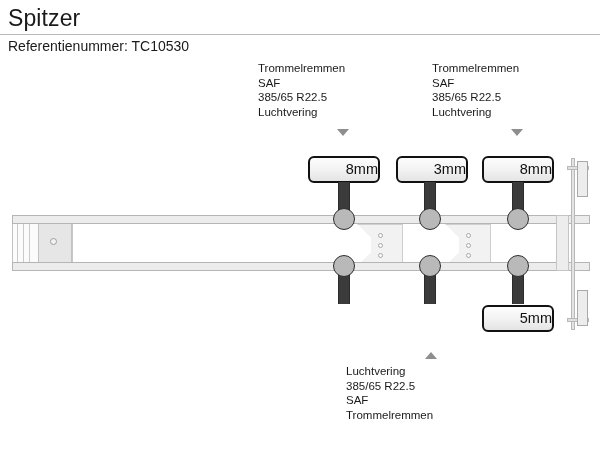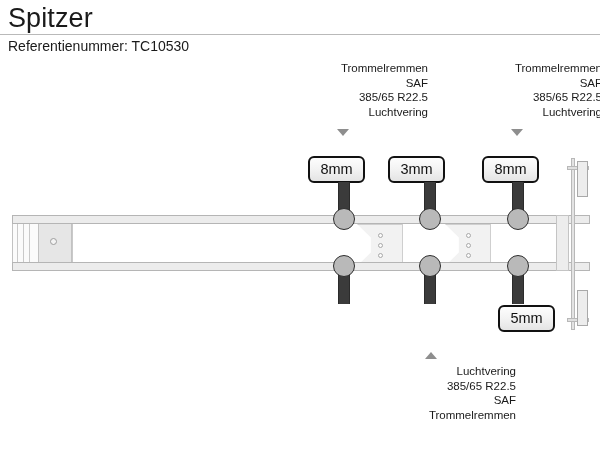--- a/index.html
+++ b/index.html
@@ -14,21 +14,21 @@
     overflow: hidden;
     font-family: "Liberation Sans", sans-serif;
     color: #1a1a1a;
   }
 
   
   #page-title {
     position: absolute;
     left: 8px;
     top: 6px;
-    font-size: 27px;
+    font-size: 23px;
     font-weight: 400;
     color: #1a1a1a;
     letter-spacing: 0.1px;
     line-height: 24px;
   }
   #header-rule {
     position: absolute;
     left: 0;
     top: 34px;
     width: 600px;
@@ -50,21 +50,21 @@
     left: 0;
     top: 0;
     width: 600px;
     height: 450px;
   }
 
   
   .axle-callout {
     position: absolute;
     width: 170px;
-    text-align: right;
+    text-align: left;
     font-size: 11.5px;
     line-height: 14.5px;
     color: #1a1a1a;
   }
   .axle-callout .cl { display: block; white-space: nowrap; }
 
   .arrow-down, .arrow-up {
     position: absolute;
     width: 0; height: 0;
     border-left: 6px solid transparent;
@@ -165,27 +165,27 @@
     width: 22px; height: 22px;
     border-radius: 50%;
     background: #b9b9b9;
     border: 1px solid #2e2e2e;
     box-sizing: border-box;
   }
 
   
   .tread-badge {
     position: absolute;
-    width: 57px;
+    width: 72px;
     height: 27px;
     border: 2px solid #111111;
     border-radius: 6px;
     background: linear-gradient(180deg, #fdfdfd 0%, #f3f3f3 48%, #e4e4e4 100%);
     box-sizing: border-box;
-    text-align: center;
+    text-align: right;
     font-size: 14.5px;
     line-height: 23px;
     color: #111111;
   }
 
   
   #rear-post {
     position: absolute;
     left: 571px; top: 158px; width: 4px; height: 172px;
     background: #e3e3e3;
@@ -237,21 +237,21 @@
 
   <div class="axle-callout" style="left:432px; top:61px;">
     <span class="cl">Trommelremmen</span>
     <span class="cl">SAF</span>
     <span class="cl">385/65 R22.5</span>
     <span class="cl">Luchtvering</span>
   </div>
   <div class="arrow-down" style="left:511px; top:129px;"></div>
 
   <div class="tread-badge" style="left:308px; top:156px;">8mm</div>
-  <div class="tread-badge" style="left:388px; top:156px;">3mm</div>
+  <div class="tread-badge" style="left:396px; top:156px;">3mm</div>
   <div class="tread-badge" style="left:482px; top:156px;">8mm</div>
 
   <div class="axle-bar" style="left:338px;"></div>
   <div class="axle-bar" style="left:424px;"></div>
   <div class="axle-bar" style="left:512px;"></div>
 
   <div id="chassis-body"></div>
   <div id="front-plate"></div>
   <div class="front-line" style="left:17px;"></div>
   <div class="front-line" style="left:23px;"></div>
@@ -282,21 +282,21 @@
   <div class="hub" style="left:419px; top:255px;"></div>
   <div class="hub" style="left:507px; top:255px;"></div>
 
   <div id="rear-column"></div>
   <div id="rear-post"></div>
   <div class="rear-stub" id="rear-stub-top"></div>
   <div class="rear-stub" id="rear-stub-bottom"></div>
   <div class="rear-light" id="rear-light-top"></div>
   <div class="rear-light" id="rear-light-bottom"></div>
 
-  <div class="tread-badge" style="left:482px; top:305px;margin-left:16px;">5mm</div>
+  <div class="tread-badge" style="left:482px; top:305px;">5mm</div>
 
   <div class="arrow-up" style="left:425px; top:352px;"></div>
   <div class="axle-callout" style="left:346px; top:364px;">
     <span class="cl">Luchtvering</span>
     <span class="cl">385/65 R22.5</span>
     <span class="cl">SAF</span>
     <span class="cl">Trommelremmen</span>
   </div>
 
 </div>

